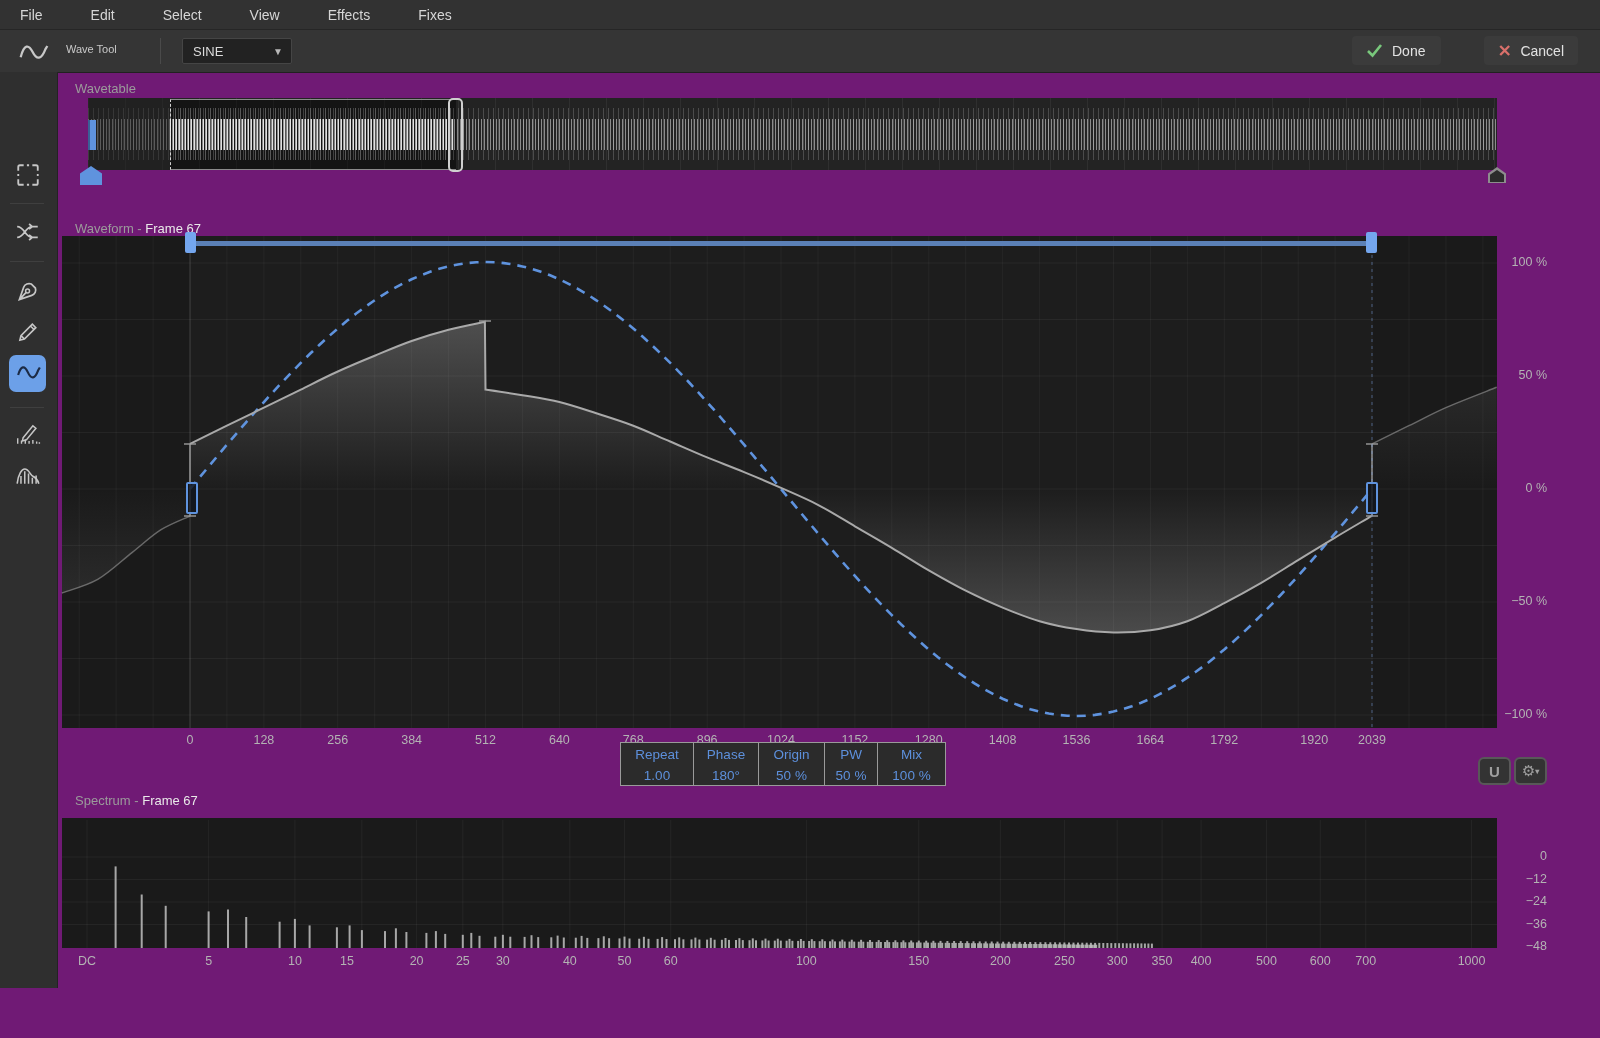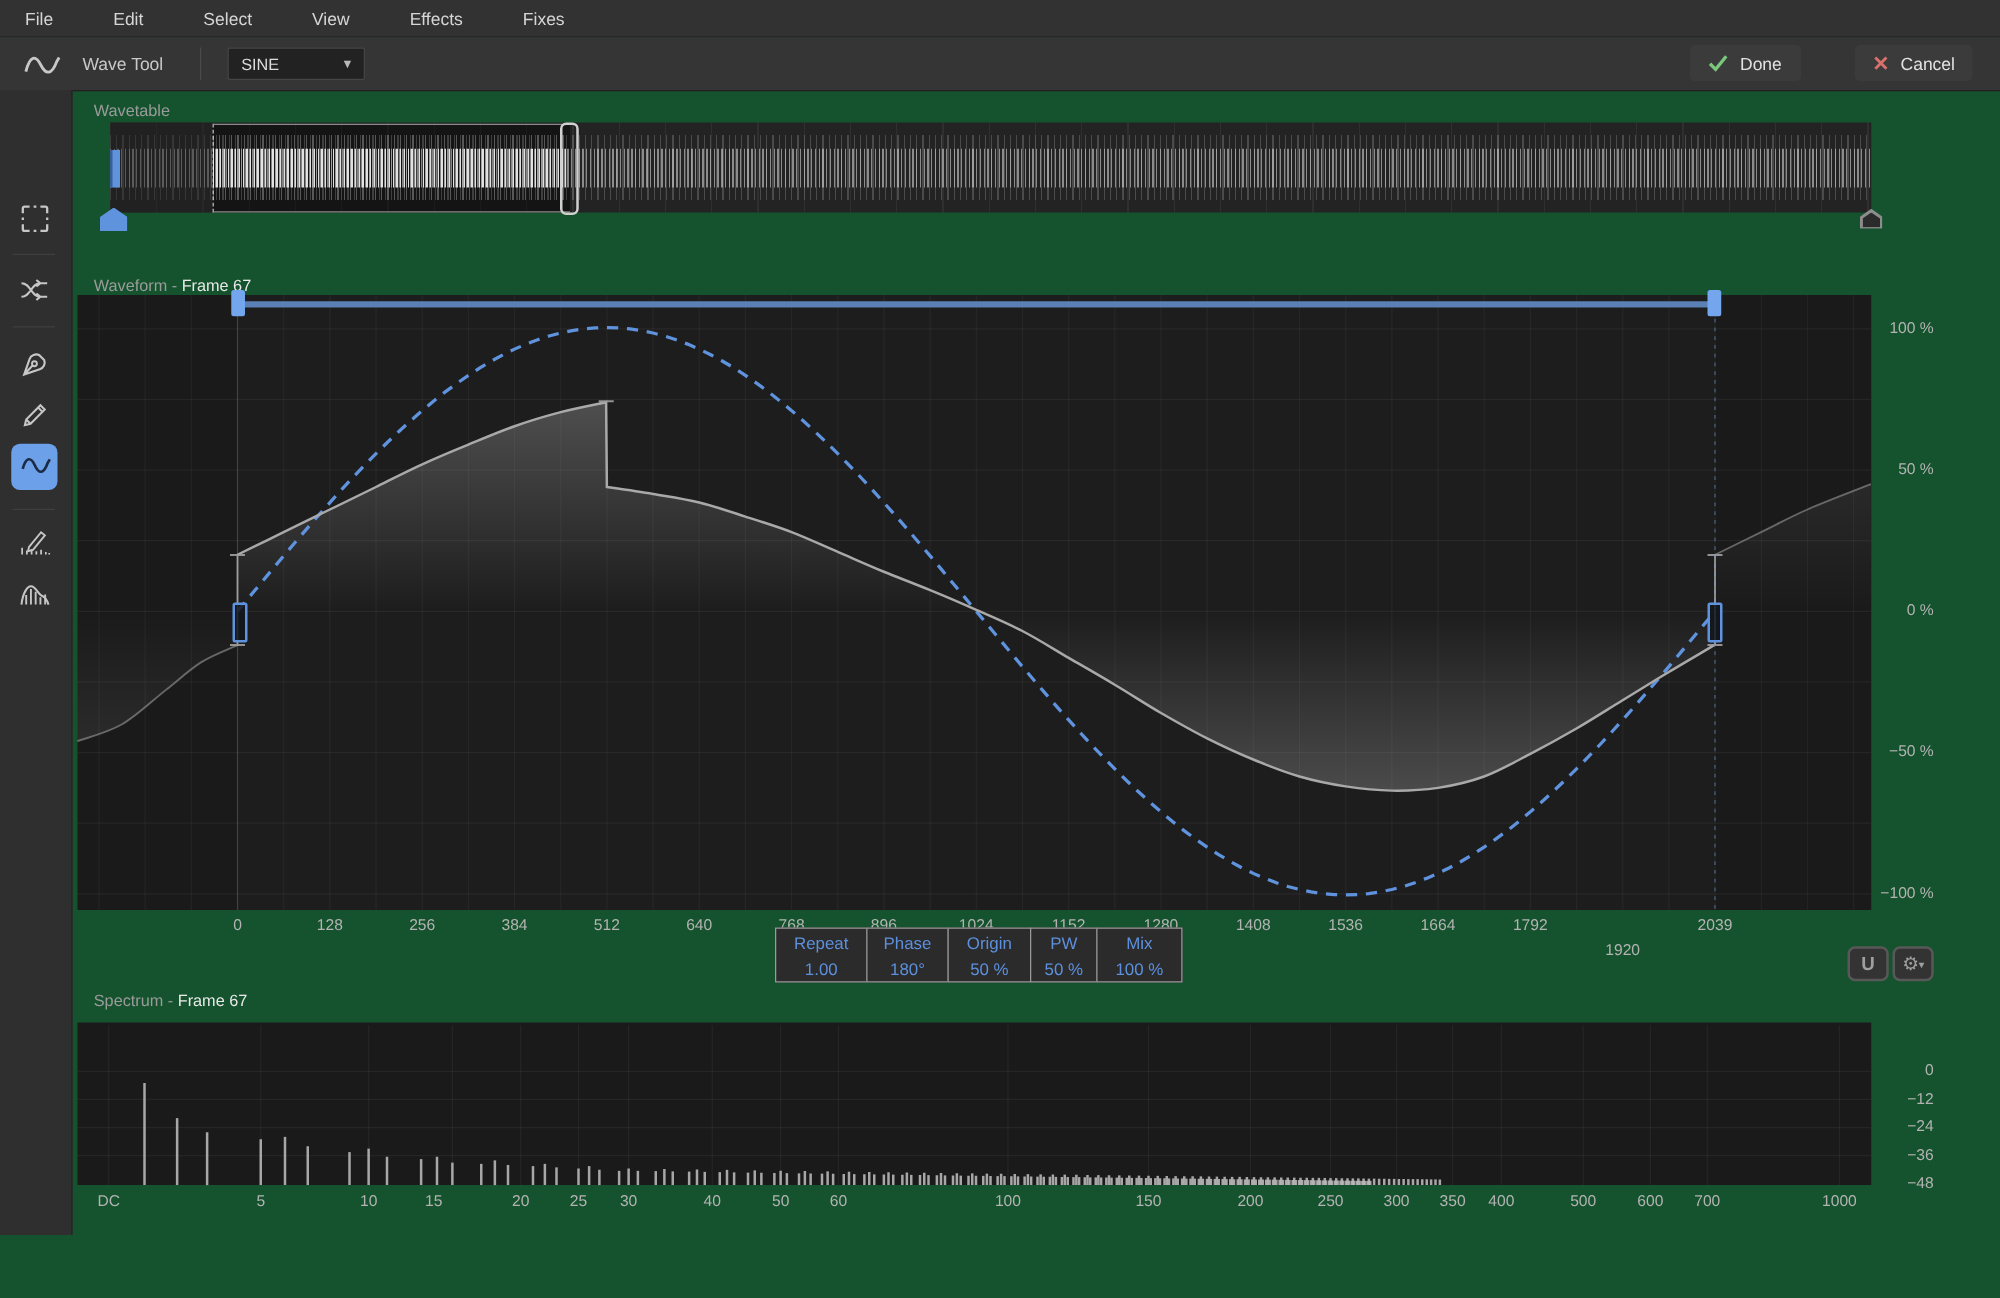--- a/index.html
+++ b/index.html
@@ -1,28 +1,28 @@
 <!DOCTYPE html>
 <html><head>
 <meta charset="utf-8">
 <style>
   html,body{margin:0;padding:0;background:#1a1a1a;}
-  #app{position:relative;width:1600px;height:1038px;background:#14532d;
+  #app{position:relative;width:1600px;height:1038px;background:#701a75;
        font-family:"Liberation Sans",sans-serif;overflow:hidden;
        -webkit-user-select:none;user-select:none;}
   .abs{position:absolute;}
   
   #menu-bar{left:0;top:0;width:1600px;height:30px;background:#323232;
             border-bottom:1px solid #262626;display:flex;align-items:center;
             gap:48px;padding-left:20px;box-sizing:border-box;z-index:4;}
   .menu-item{color:#d6d6d6;font-size:14px;cursor:default;}
   
   #tool-bar{left:0;top:30px;width:1600px;height:42px;background:#353535;
             border-bottom:1px solid #212121;z-index:4;}
-  #tool-label{left:66px;top:13px;color:#c9c9c9;font-size:14px;}
+  #tool-label{left:66px;top:13px;color:#c9c9c9;font-size:11px;}
   .vdivider{left:160px;top:8px;width:1px;height:26px;background:#4a4a4a;}
   #wave-select{left:182px;top:8px;width:110px;height:26px;background:#222;
                border:1px solid #454545;border-radius:2px;display:flex;
                align-items:center;justify-content:space-between;
                padding:0 8px 0 10px;box-sizing:border-box;color:#dcdcdc;
                font-size:13px;gap:16px;}
   .top-btn{top:6px;height:29px;background:#3b3b3b;border-radius:4px;
            display:flex;align-items:center;gap:9px;padding:0 14px;
            box-sizing:border-box;color:#e2e2e2;font-size:14px;}
   
@@ -531,21 +531,21 @@
       <div class="tick" style="left: 529.375px; top: 733px; width: 60px; text-align: center;">640</div>
       <div class="tick" style="left: 603.25px; top: 733px; width: 60px; text-align: center;">768</div>
       <div class="tick" style="left: 677.125px; top: 733px; width: 60px; text-align: center;">896</div>
       <div class="tick" style="left: 751px; top: 733px; width: 60px; text-align: center;">1024</div>
       <div class="tick" style="left: 824.875px; top: 733px; width: 60px; text-align: center;">1152</div>
       <div class="tick" style="left: 898.75px; top: 733px; width: 60px; text-align: center;">1280</div>
       <div class="tick" style="left: 972.625px; top: 733px; width: 60px; text-align: center;">1408</div>
       <div class="tick" style="left: 1046.5px; top: 733px; width: 60px; text-align: center;">1536</div>
       <div class="tick" style="left: 1120.38px; top: 733px; width: 60px; text-align: center;">1664</div>
       <div class="tick" style="left: 1194.25px; top: 733px; width: 60px; text-align: center;">1792</div>
-      <div class="tick" style="left: 1268.12px; top: 733px; width: 60px; text-align: center; margin-top: 20px;">1920</div>
+      <div class="tick" style="left: 1268.12px; top: 733px; width: 60px; text-align: right;">1920</div>
       <div class="tick" style="left: 1342px; top: 733px; width: 60px; text-align: center;">2039</div>
     </div>
   <div class="abs ticklayer" id="wf-ylabels">
       <div class="tick" style="left: 1487px; top: 255px; width: 60px; text-align: right;">100 %</div>
       <div class="tick" style="left: 1487px; top: 368px; width: 60px; text-align: right;">50 %</div>
       <div class="tick" style="left: 1487px; top: 481px; width: 60px; text-align: right;">0 %</div>
       <div class="tick" style="left: 1487px; top: 594px; width: 60px; text-align: right;">−50 %</div>
       <div class="tick" style="left: 1487px; top: 707px; width: 60px; text-align: right;">−100 %</div>
     </div>
   <div class="abs ticklayer" id="sp-xlabels">

